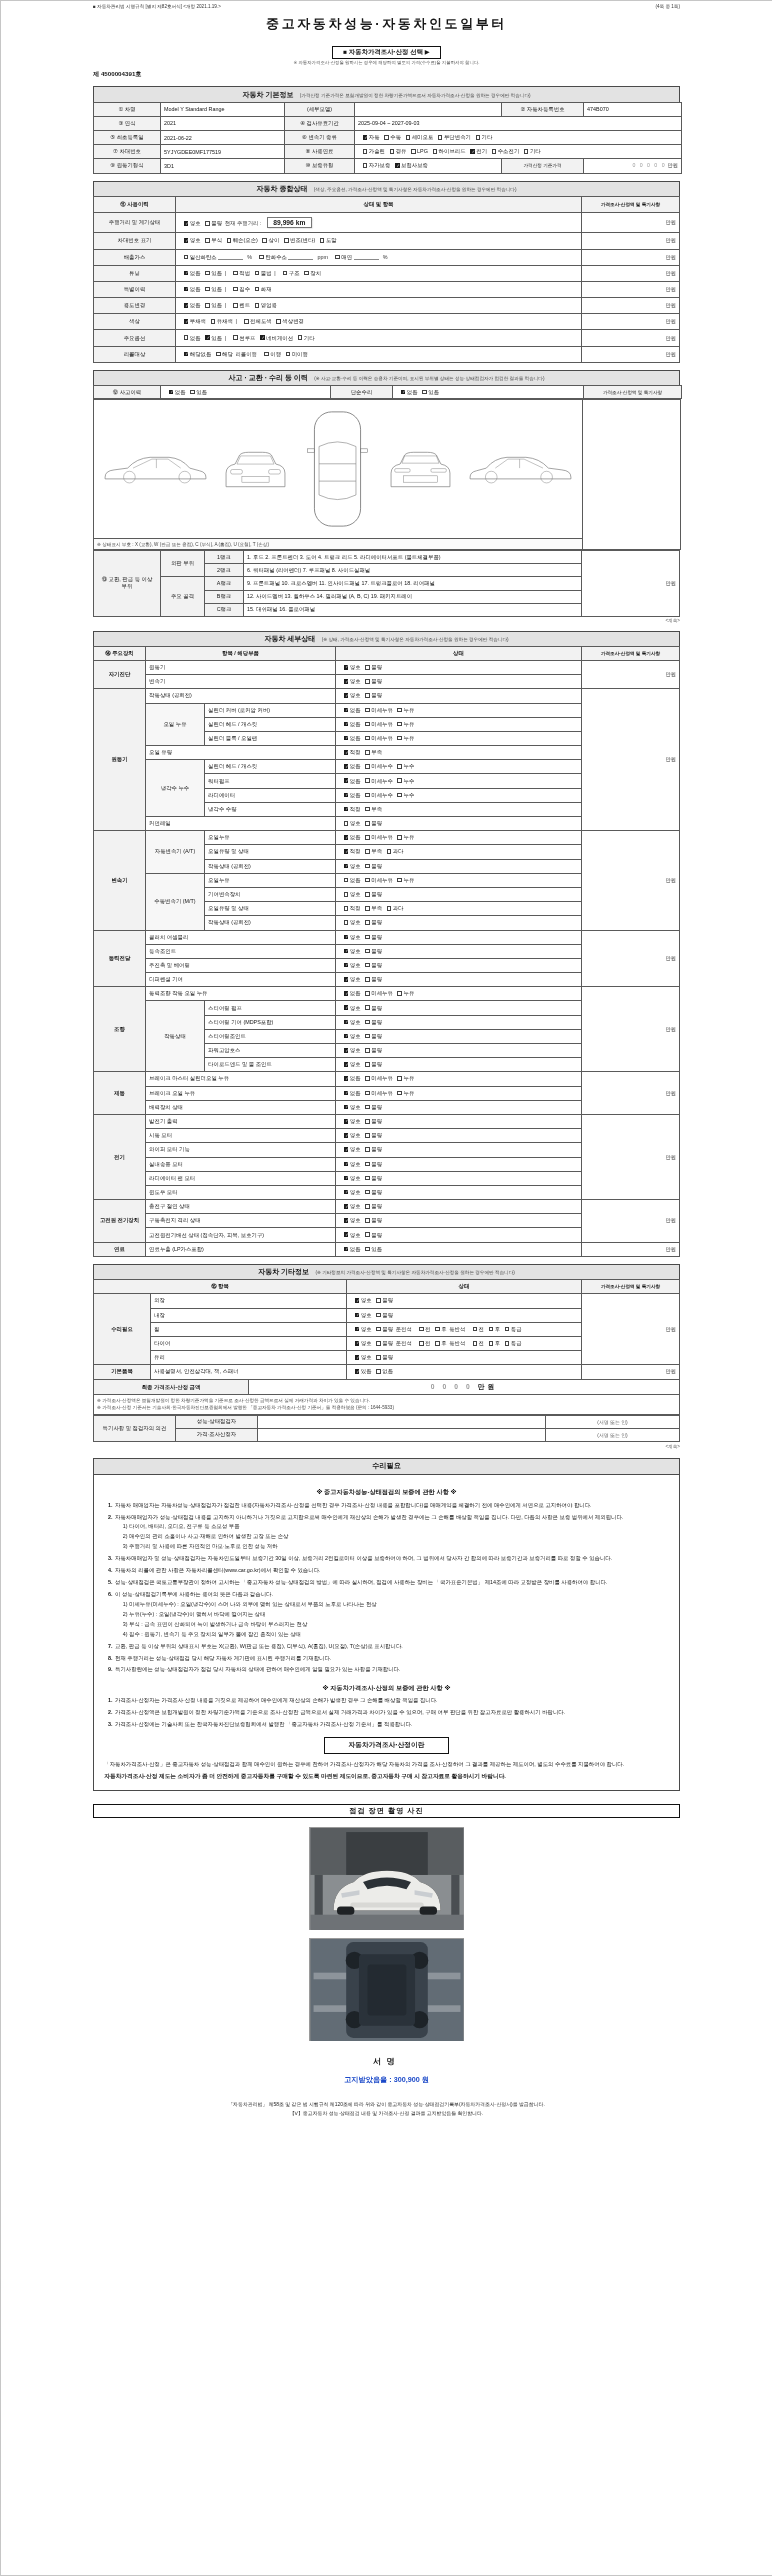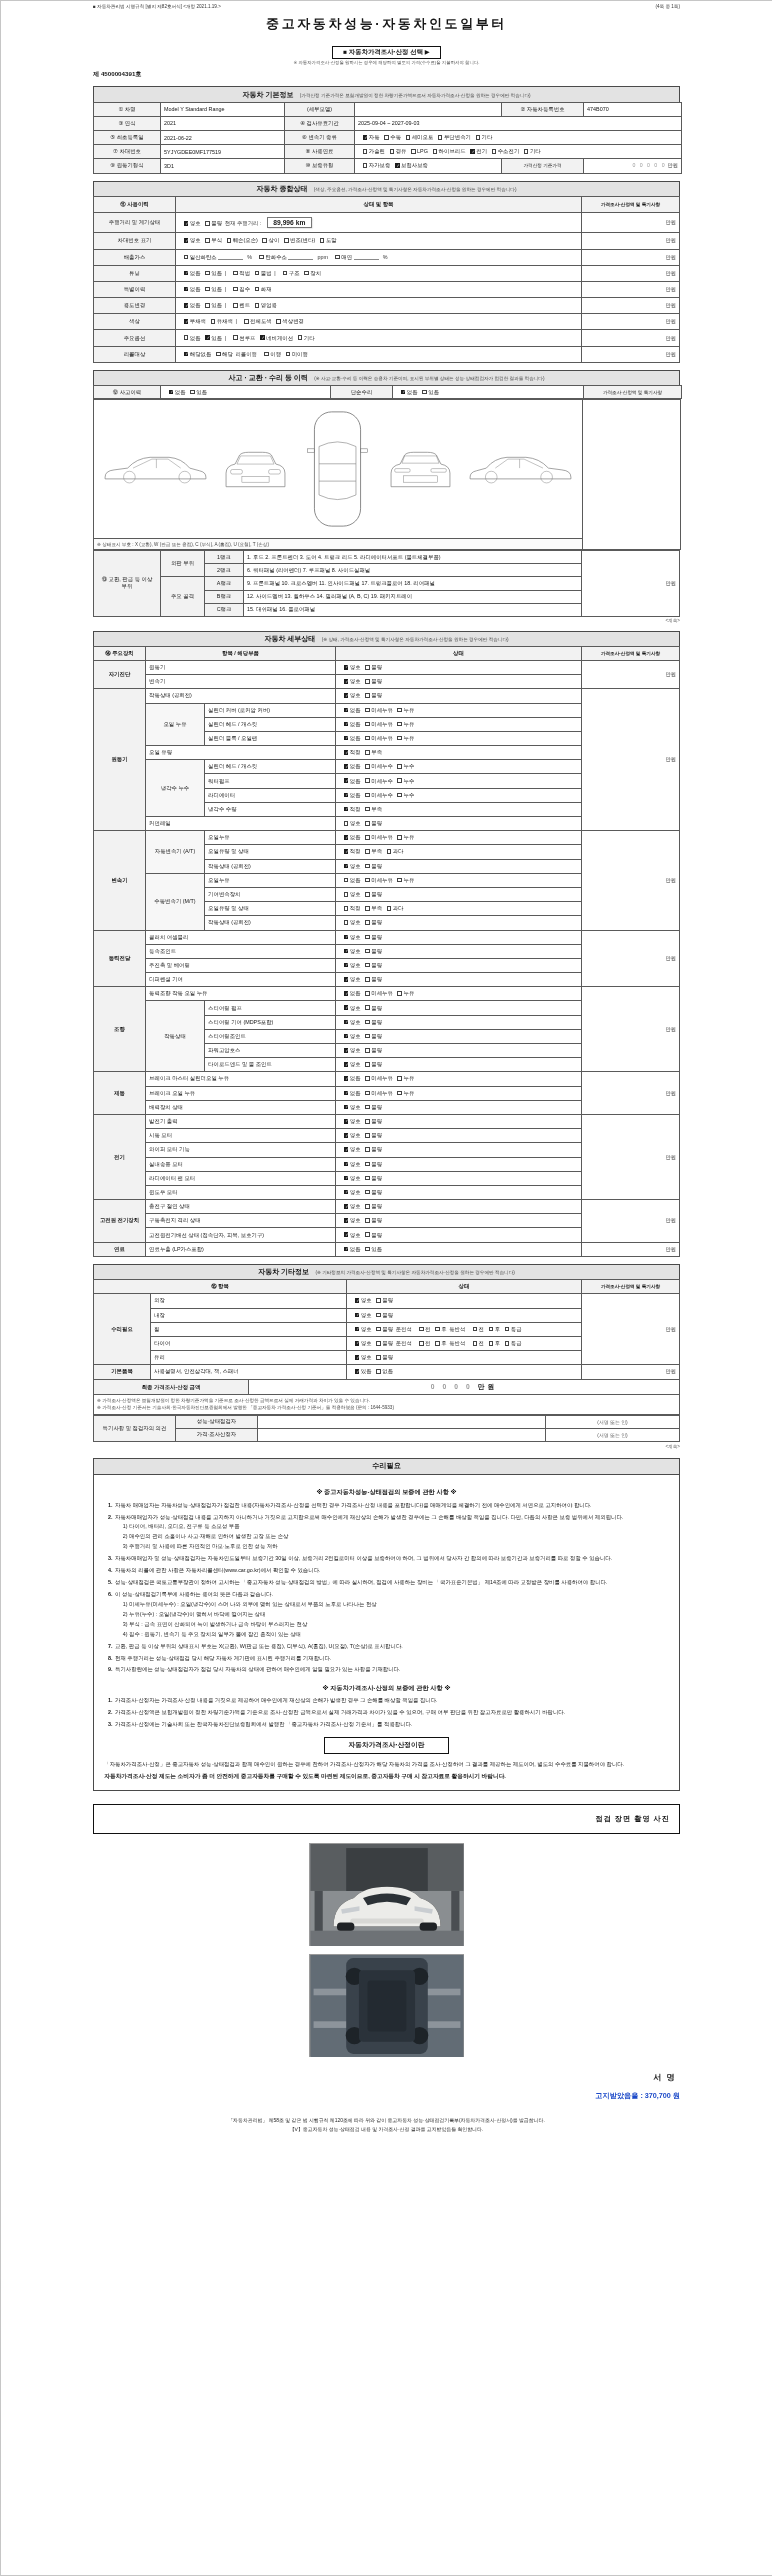--- a/index.html
+++ b/index.html
@@ -53,24 +53,24 @@
   .notice-body{padding:7.2px 10.3px 9.3px;font-size:5.4px;line-height:1.55}
   .n-header{text-align:center;font-weight:bold;font-size:6.2px;margin:5.2px 0 2.1px}
   .n-item{display:flex;gap:2.6px;margin-top:3.6px}
   .n-no{flex:0 0 8.2px;text-align:right;font-weight:bold}
   .n-tx{flex:1}
   .n-sub{margin:1.5px 0 0 18.5px;color:#222}
   .def-wrap{text-align:center;margin-top:8.2px}
   .def-title{display:inline-block;border:1px solid #111;padding:2.6px 24px;font-weight:bold;font-size:6.7px}
   .def-text{font-size:5.4px;margin-top:5.2px;text-align:left;line-height:1.55}
   .def-bold{font-weight:bold;font-size:5.7px;margin-top:4.1px;text-align:left;line-height:1.5}
-  .photo-head{border:0.8px solid #111;text-align:right;font-weight:bold;font-size:7.2px;padding:9px;margin-top:13.4px;letter-spacing:1px}
+  .photo-head{border:0.8px solid #111;text-align:center;font-weight:bold;font-size:7.2px;padding:1px;margin-top:13.4px;letter-spacing:1px}
   .photos{display:flex;flex-direction:column;align-items:center;gap:8.2px;margin-top:8.2px}
   .photo{width:155px;height:103px;border:0.5px solid #9a9a9a;background:#888}
-  .sign-sec{margin-top:15.5px;text-align:right}
+  .sign-sec{margin-top:15.5px;text-align:center}
   .sign-title{font-weight:bold;font-size:8.2px;letter-spacing:5.2px}
   .insurance{margin-top:8.2px;font-size:7.2px;font-weight:bold;color:#1b49c8}
   .footer{margin-top:15.5px;text-align:center;font-size:4.9px;color:#222;line-height:1.8}
 </style>
 </head>
 <body>
 
 <div class="doc">
 
   <div class="form-ref">■ 자동차관리법 시행규칙 [별지 제82호서식] &lt;개정 2021.1.19.&gt;</div>
@@ -739,21 +739,21 @@
         <rect x="95" y="30" width="110" height="140" rx="8" fill="#2a323a"></rect>
         <rect x="112" y="50" width="76" height="100" rx="6" fill="#232a31"></rect>
       </svg>
     </div>
   </div>
 
   <div class="sign-sec">
     <div class="sign-title">서명</div>
     <div class="insurance">
       <span>고지받았음을 :</span>
-      <span>370,700 원</span>
+      <span>300,900 원</span>
     </div>
   </div>
 
   <div class="footer">
     <div>「자동차관리법」 제58조 및 같은 법 시행규칙 제120조에 따라 위와 같이 중고자동차 성능·상태점검기록부(자동차가격조사·산정서)를 발급합니다.</div>
     <div>【Ⅴ】중고자동차 성능·상태점검 내용 및 가격조사·산정 결과를 고지받았음을 확인합니다.</div>
   </div>
 
 </div>
 

